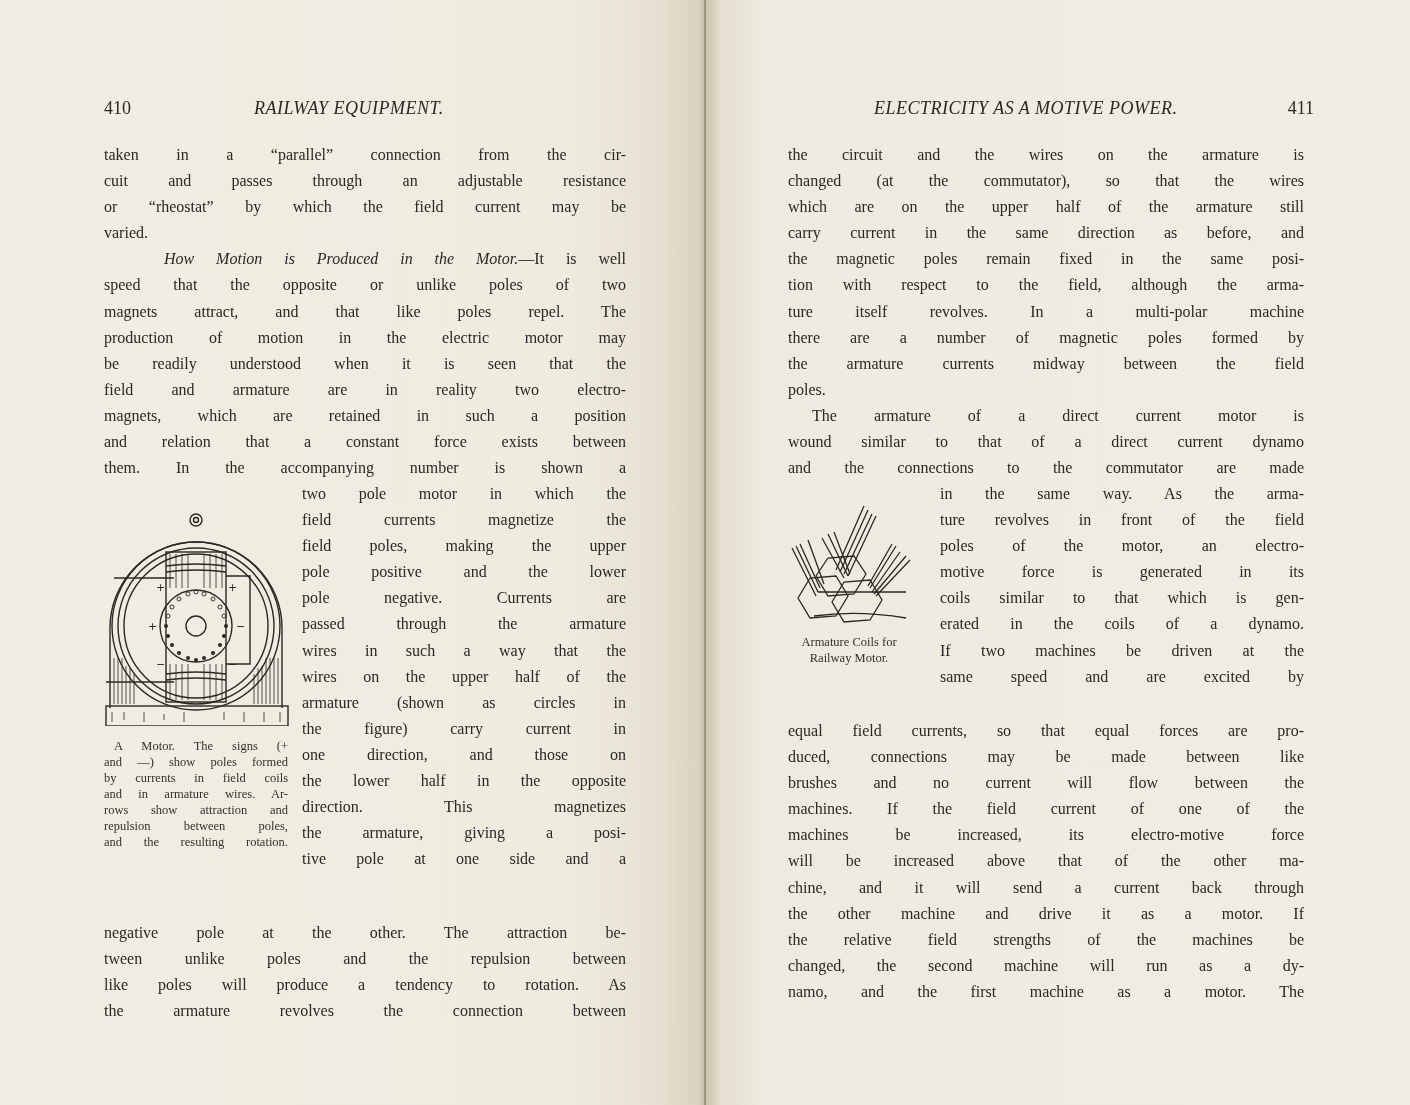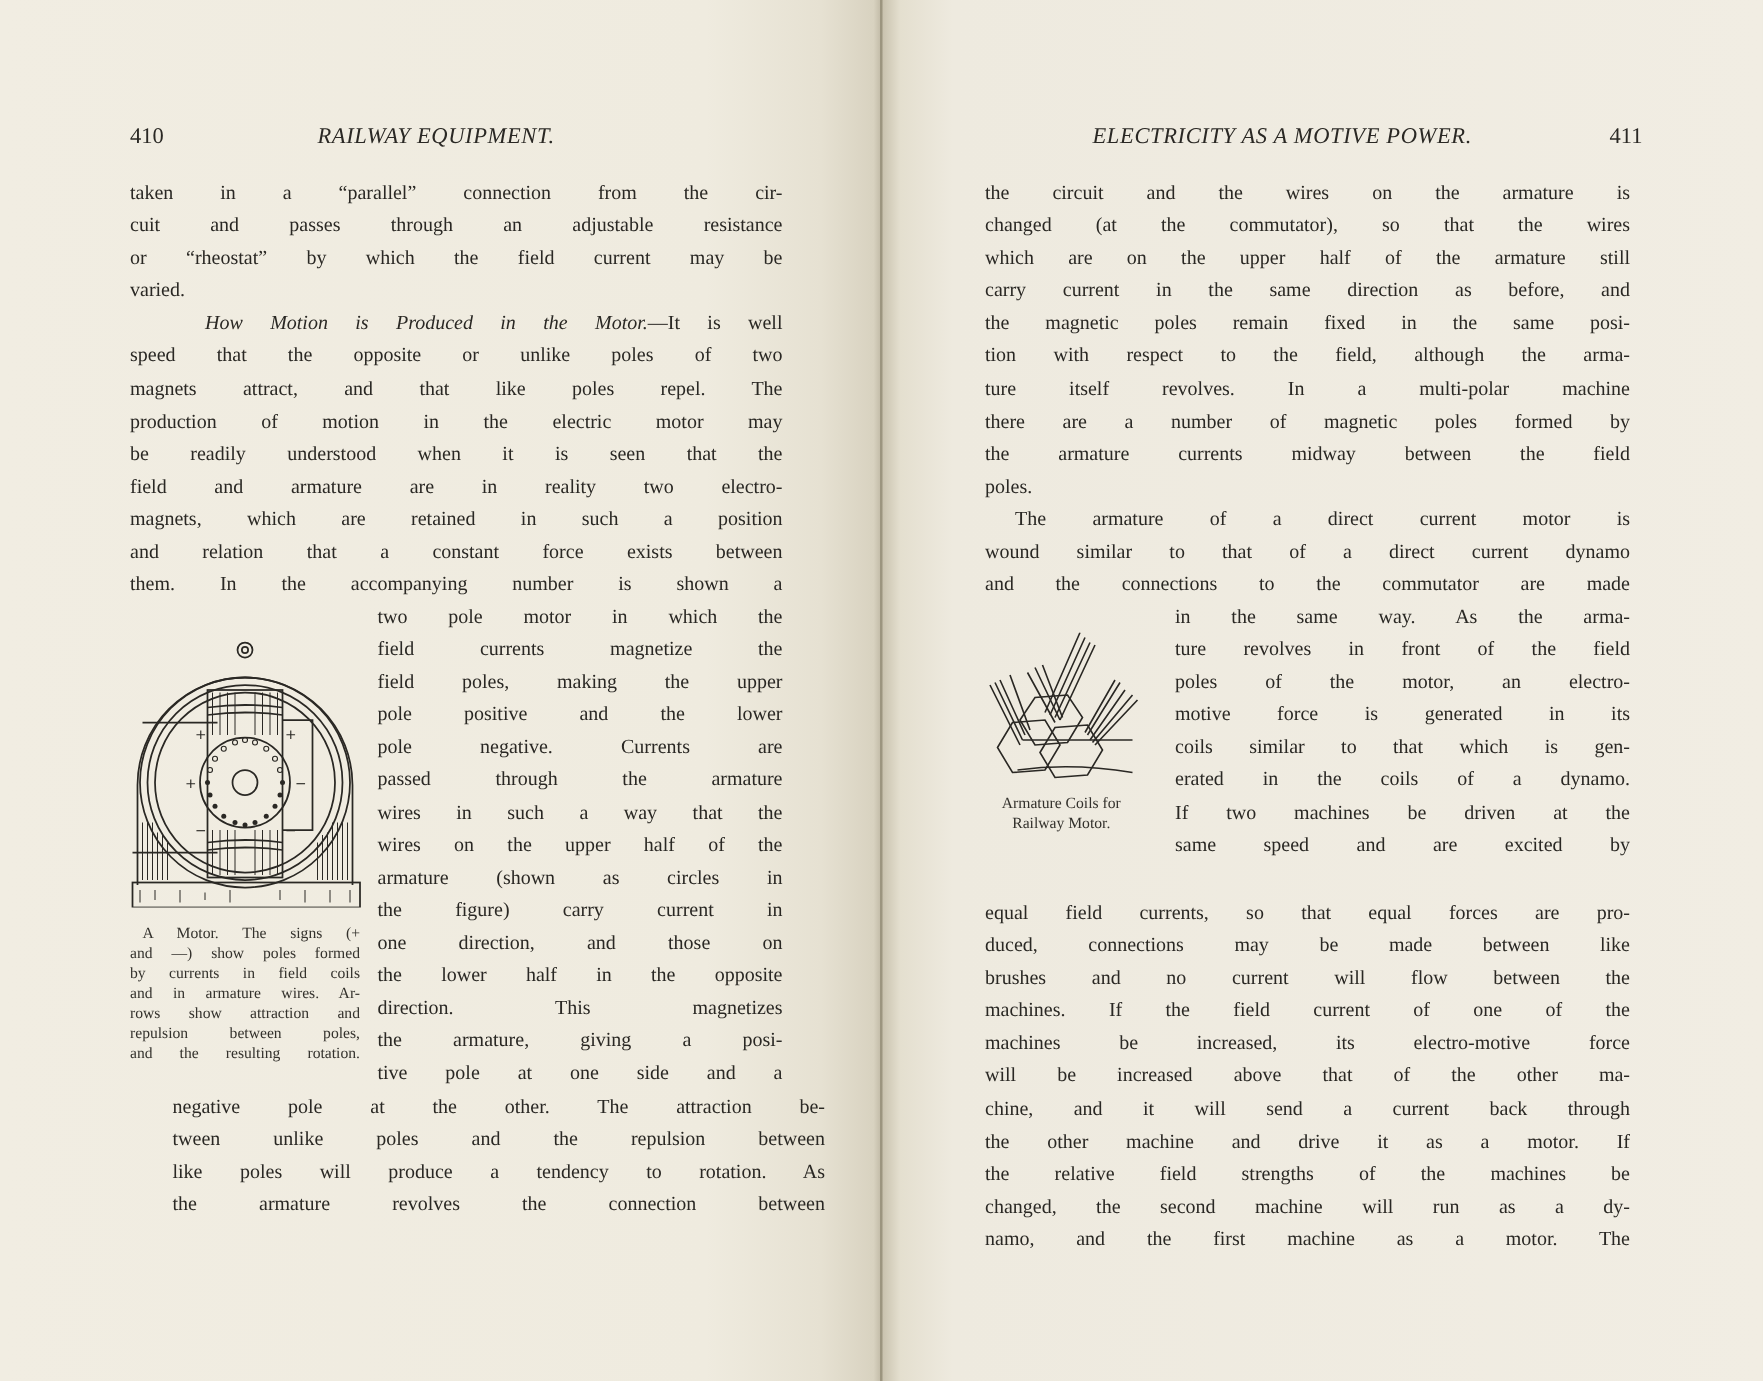--- a/index.html
+++ b/index.html
@@ -144,21 +144,21 @@
       <span class="line">wires on the upper half of the</span>
       <span class="line">armature (shown as circles in</span>
       <span class="line">the figure) carry current in</span>
       <span class="line">one direction, and those on</span>
       <span class="line">the lower half in the opposite</span>
       <span class="line">direction. This magnetizes</span>
       <span class="line">the armature, giving a posi-</span>
       <span class="line">tive pole at one side and a</span>
     </div>
 
-    <div class="body-text" style="left:104px; top:873px; width:522px;margin-left:34px;">
+    <div class="body-text" style="left:104px; top:920px; width:522px;">
       <span class="line">negative pole at the other. The attraction be-</span>
       <span class="line">tween unlike poles and the repulsion between</span>
       <span class="line">like poles will produce a tendency to rotation. As</span>
       <span class="line">the armature revolves the connection between</span>
     </div>
   </div>
 
   <div class="gutter"></div>
 
   <div class="page page-right">

